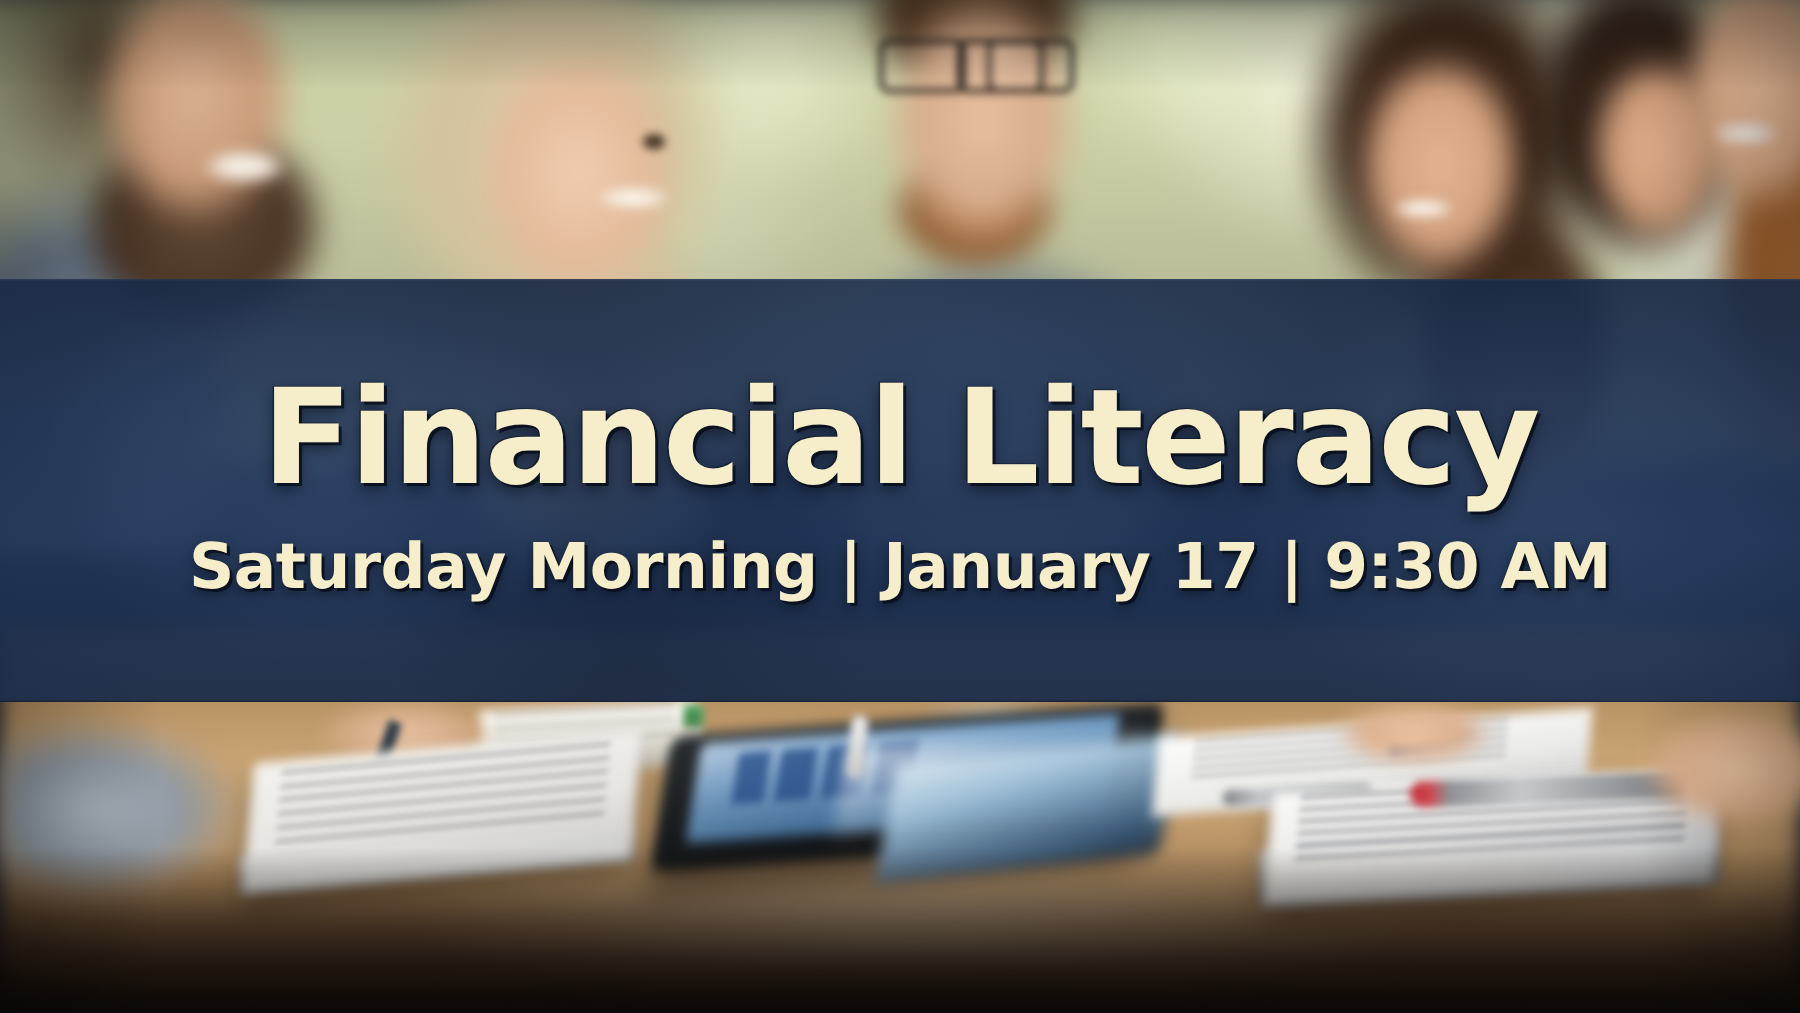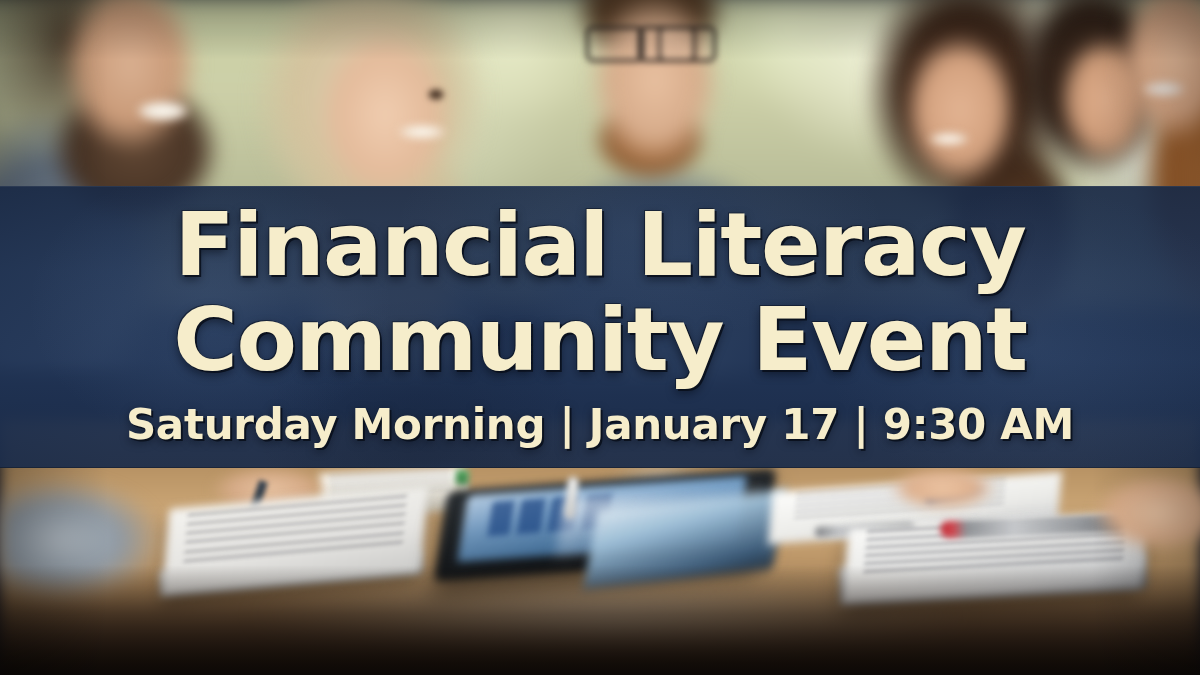--- a/index.html
+++ b/index.html
@@ -521,18 +521,17 @@
     <div class="top-vignette"></div>
     <div class="bottom-vignette"></div>
     <div class="side-vignette"></div>
   </div>
 
   <div class="banner">
     <div class="banner-folds"></div>
 
     <div class="banner-inner">
       <div class="title">Financial Literacy</div>
-      <div class="title title-line-2">Community Event</div>
       <div class="subtitle">Saturday Morning | January 17 | 9:30 AM</div>
     </div>
   </div>
 
 </div>
 
 </body></html>

